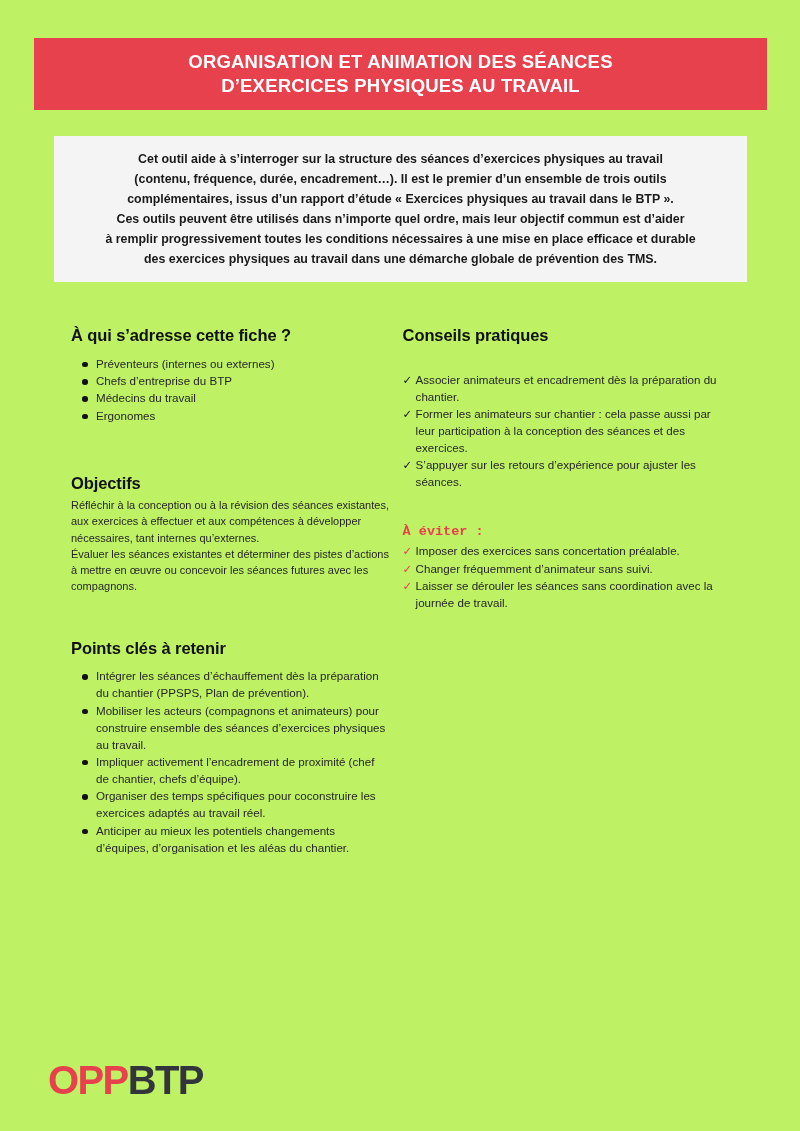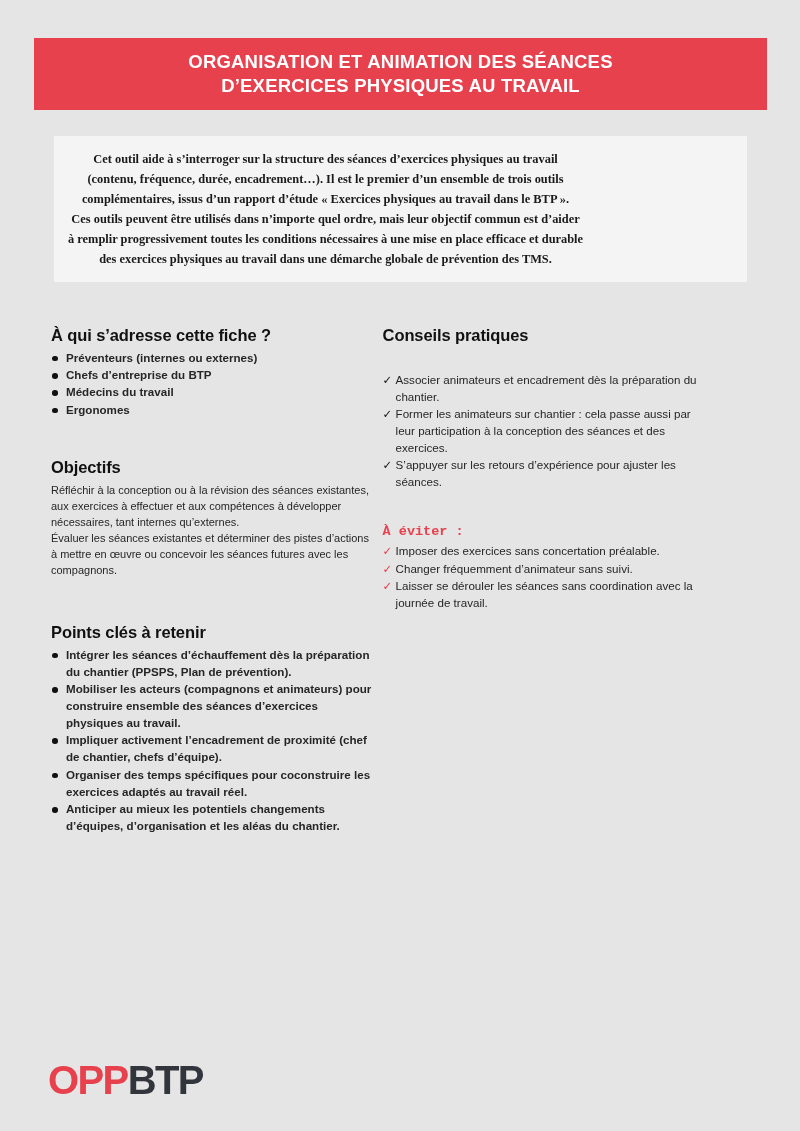--- a/index.html
+++ b/index.html
@@ -10,21 +10,21 @@
   }
   body {
     font-family: "Liberation Sans", sans-serif;
     color: #1a1a1a;
     -webkit-font-smoothing: antialiased;
   }
   .page {
     position: relative;
     width: 800px;
     height: 1131px;
-    background: #e5e5e5;
+    background: #bef264;
     overflow: hidden;
     box-sizing: border-box;
   }
 
   
   .header-band {
     position: absolute;
     left: 34px;
     top: 38px;
     width: 733px;
@@ -48,42 +48,42 @@
   
   .intro-box {
     position: absolute;
     left: 54px;
     top: 136px;
     width: 693px;
     height: 146px;
     background: #f4f4f5;
     display: flex;
     align-items: center;
-    justify-content: flex-start;
+    justify-content: center;
     box-sizing: border-box;
-    font-family: Liberation Serif, serif;
   }
   .intro-text {
     font-size: 12.4px;
     font-weight: bold;
     line-height: 1.62;
     text-align: center;
     color: #1a1a1a;
     white-space: pre-line;
     padding: 0 14px;
   }
 
   
   .columns {
     position: absolute;
     left: 0;
     top: 325px;
     width: 700px;
     display: flex;
     align-items: flex-start;
+    padding-left: 20px;
   }
   .col-left {
     width: 355px;
     margin-left: 51px;
   }
   .col-right {
     width: 345px;
     margin-left: 5px;
   }
 
@@ -108,23 +108,22 @@
   }
 
   .block { margin-bottom: 0; }
   .spacer-40 { height: 38px; }
   .spacer-44 { height: 44px; }
   .spacer-26 { height: 22px; }
   .spacer-32 { height: 32px; }
 
   ul.bullets {
     list-style: none;
-    margin: 0;
+    margin: 10px;
     padding: 0;
-    font-weight: bold;
   }
   ul.bullets li {
     position: relative;
     padding-left: 15px;
     font-size: 11.6px;
     line-height: 1.46;
     color: #262626;
     margin-bottom: 0.5px;
   }
   ul.bullets li .bullet-dot {

